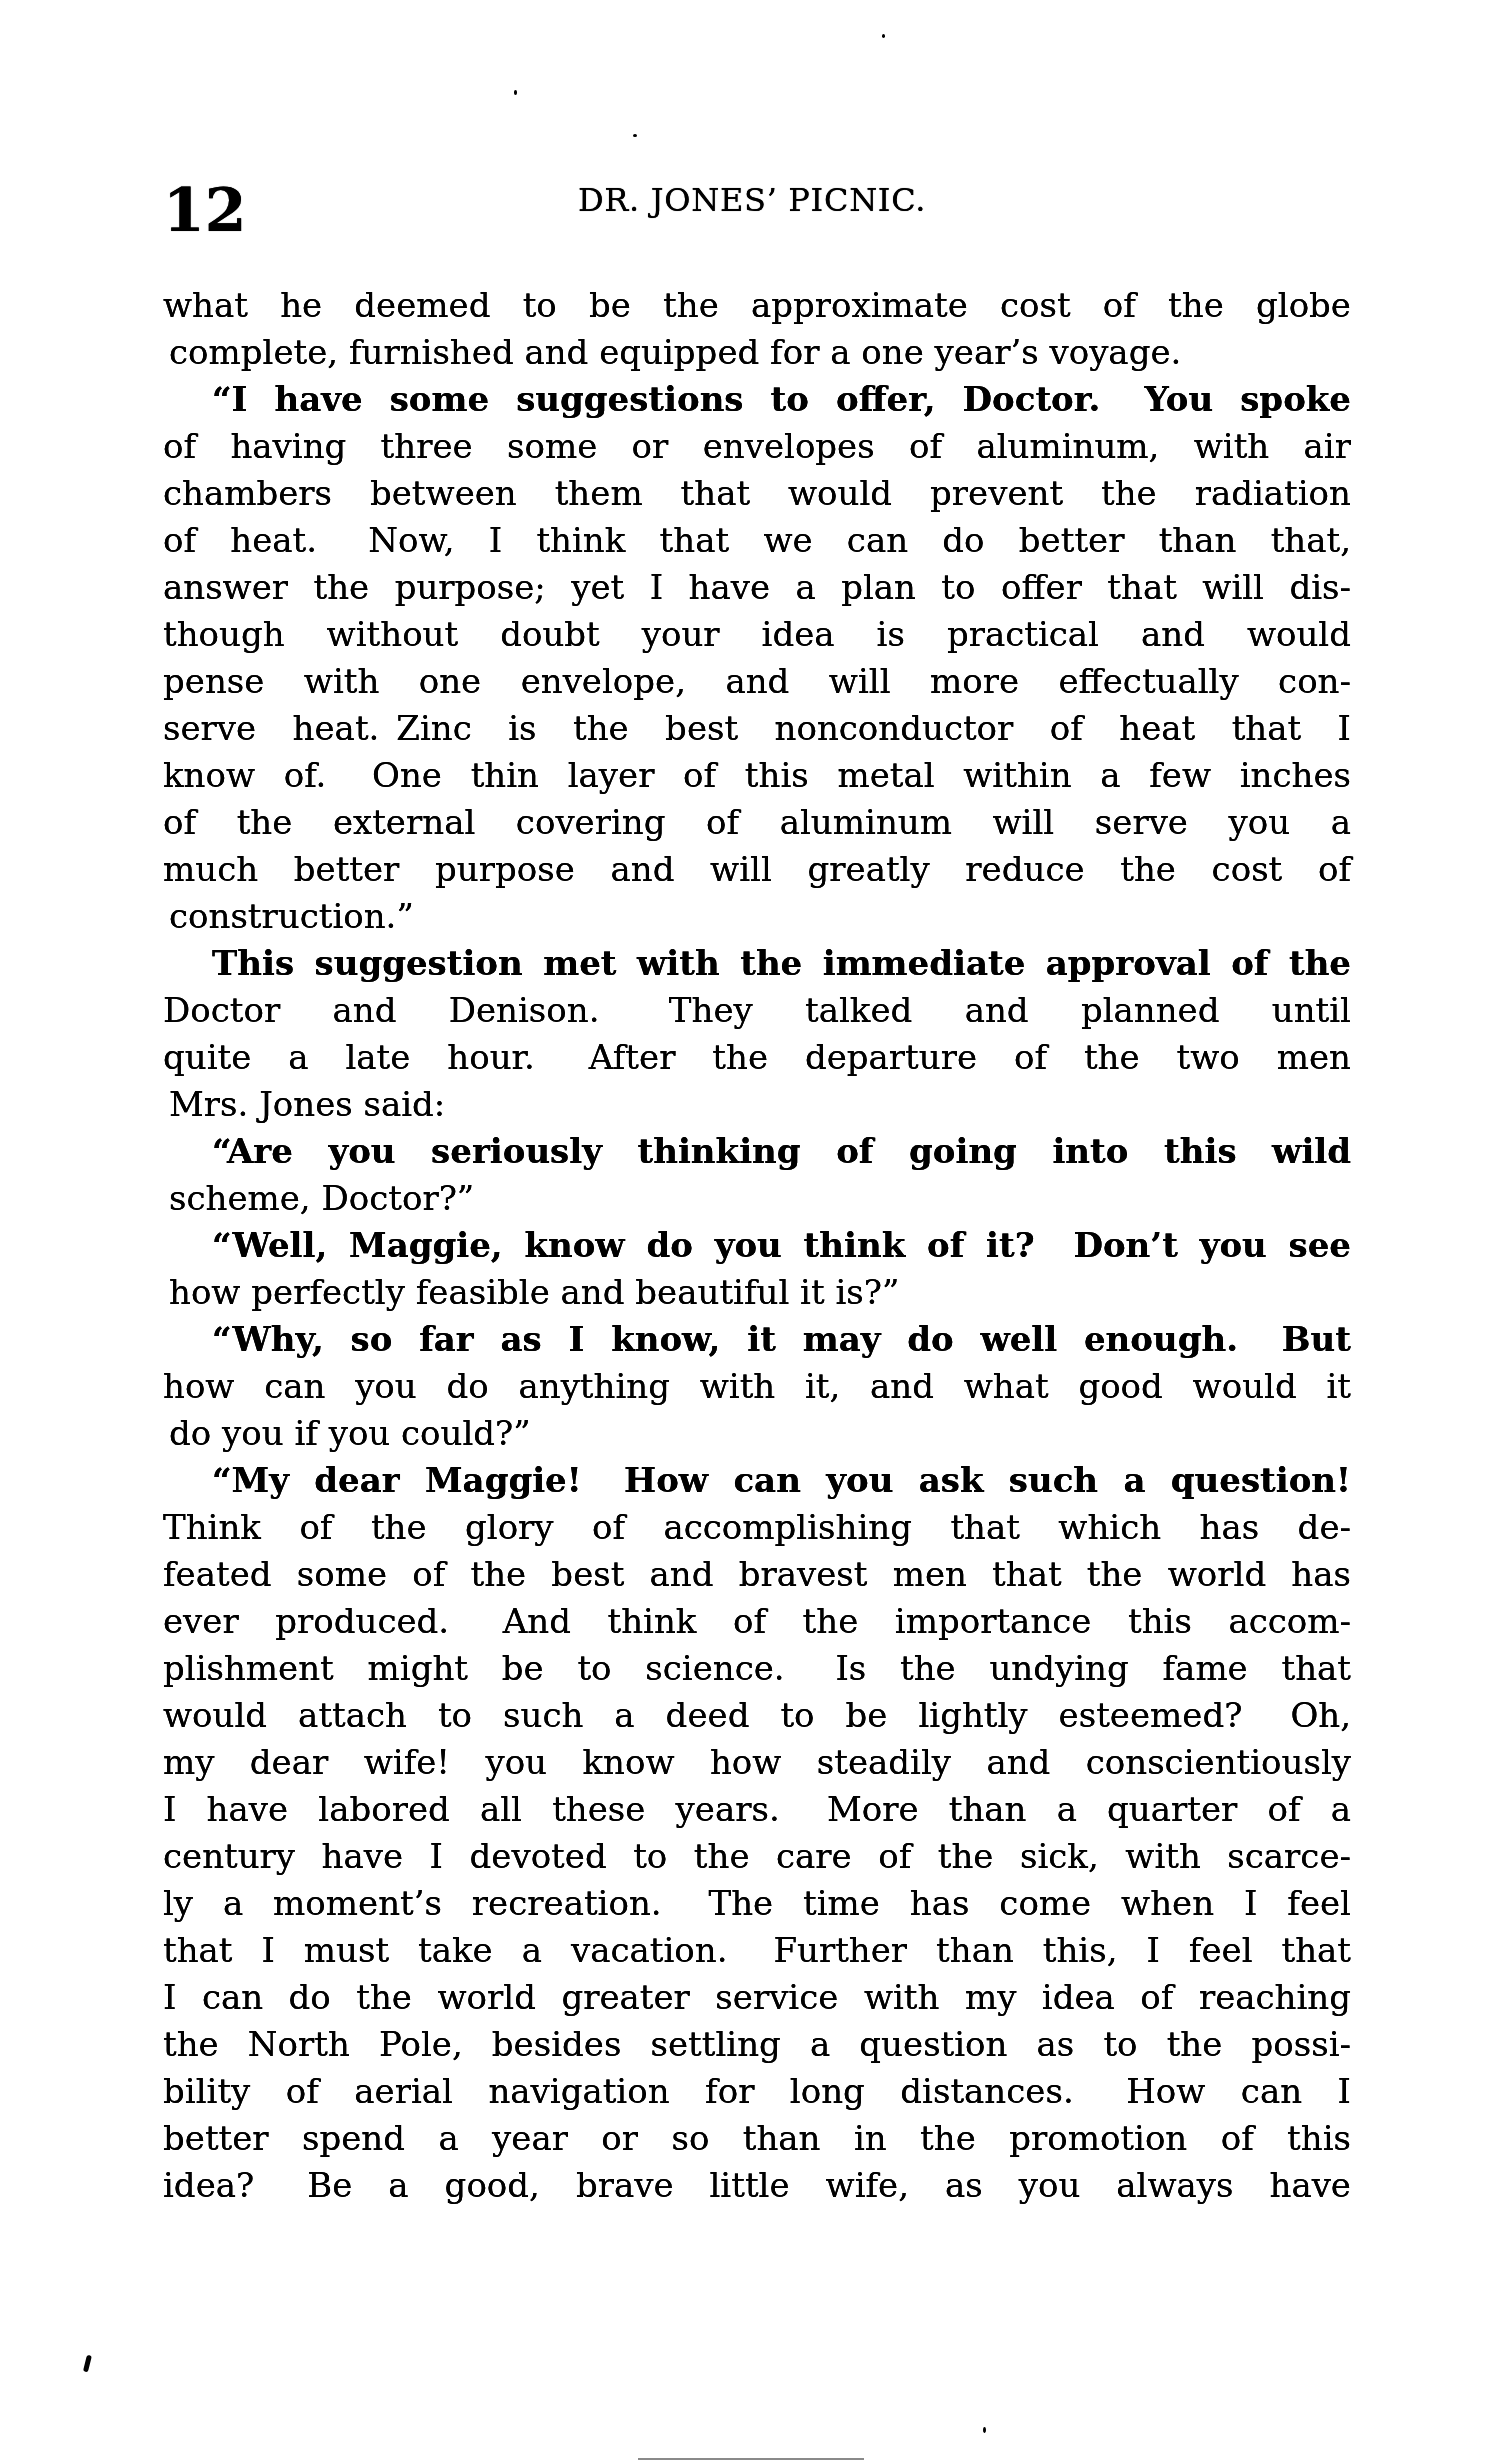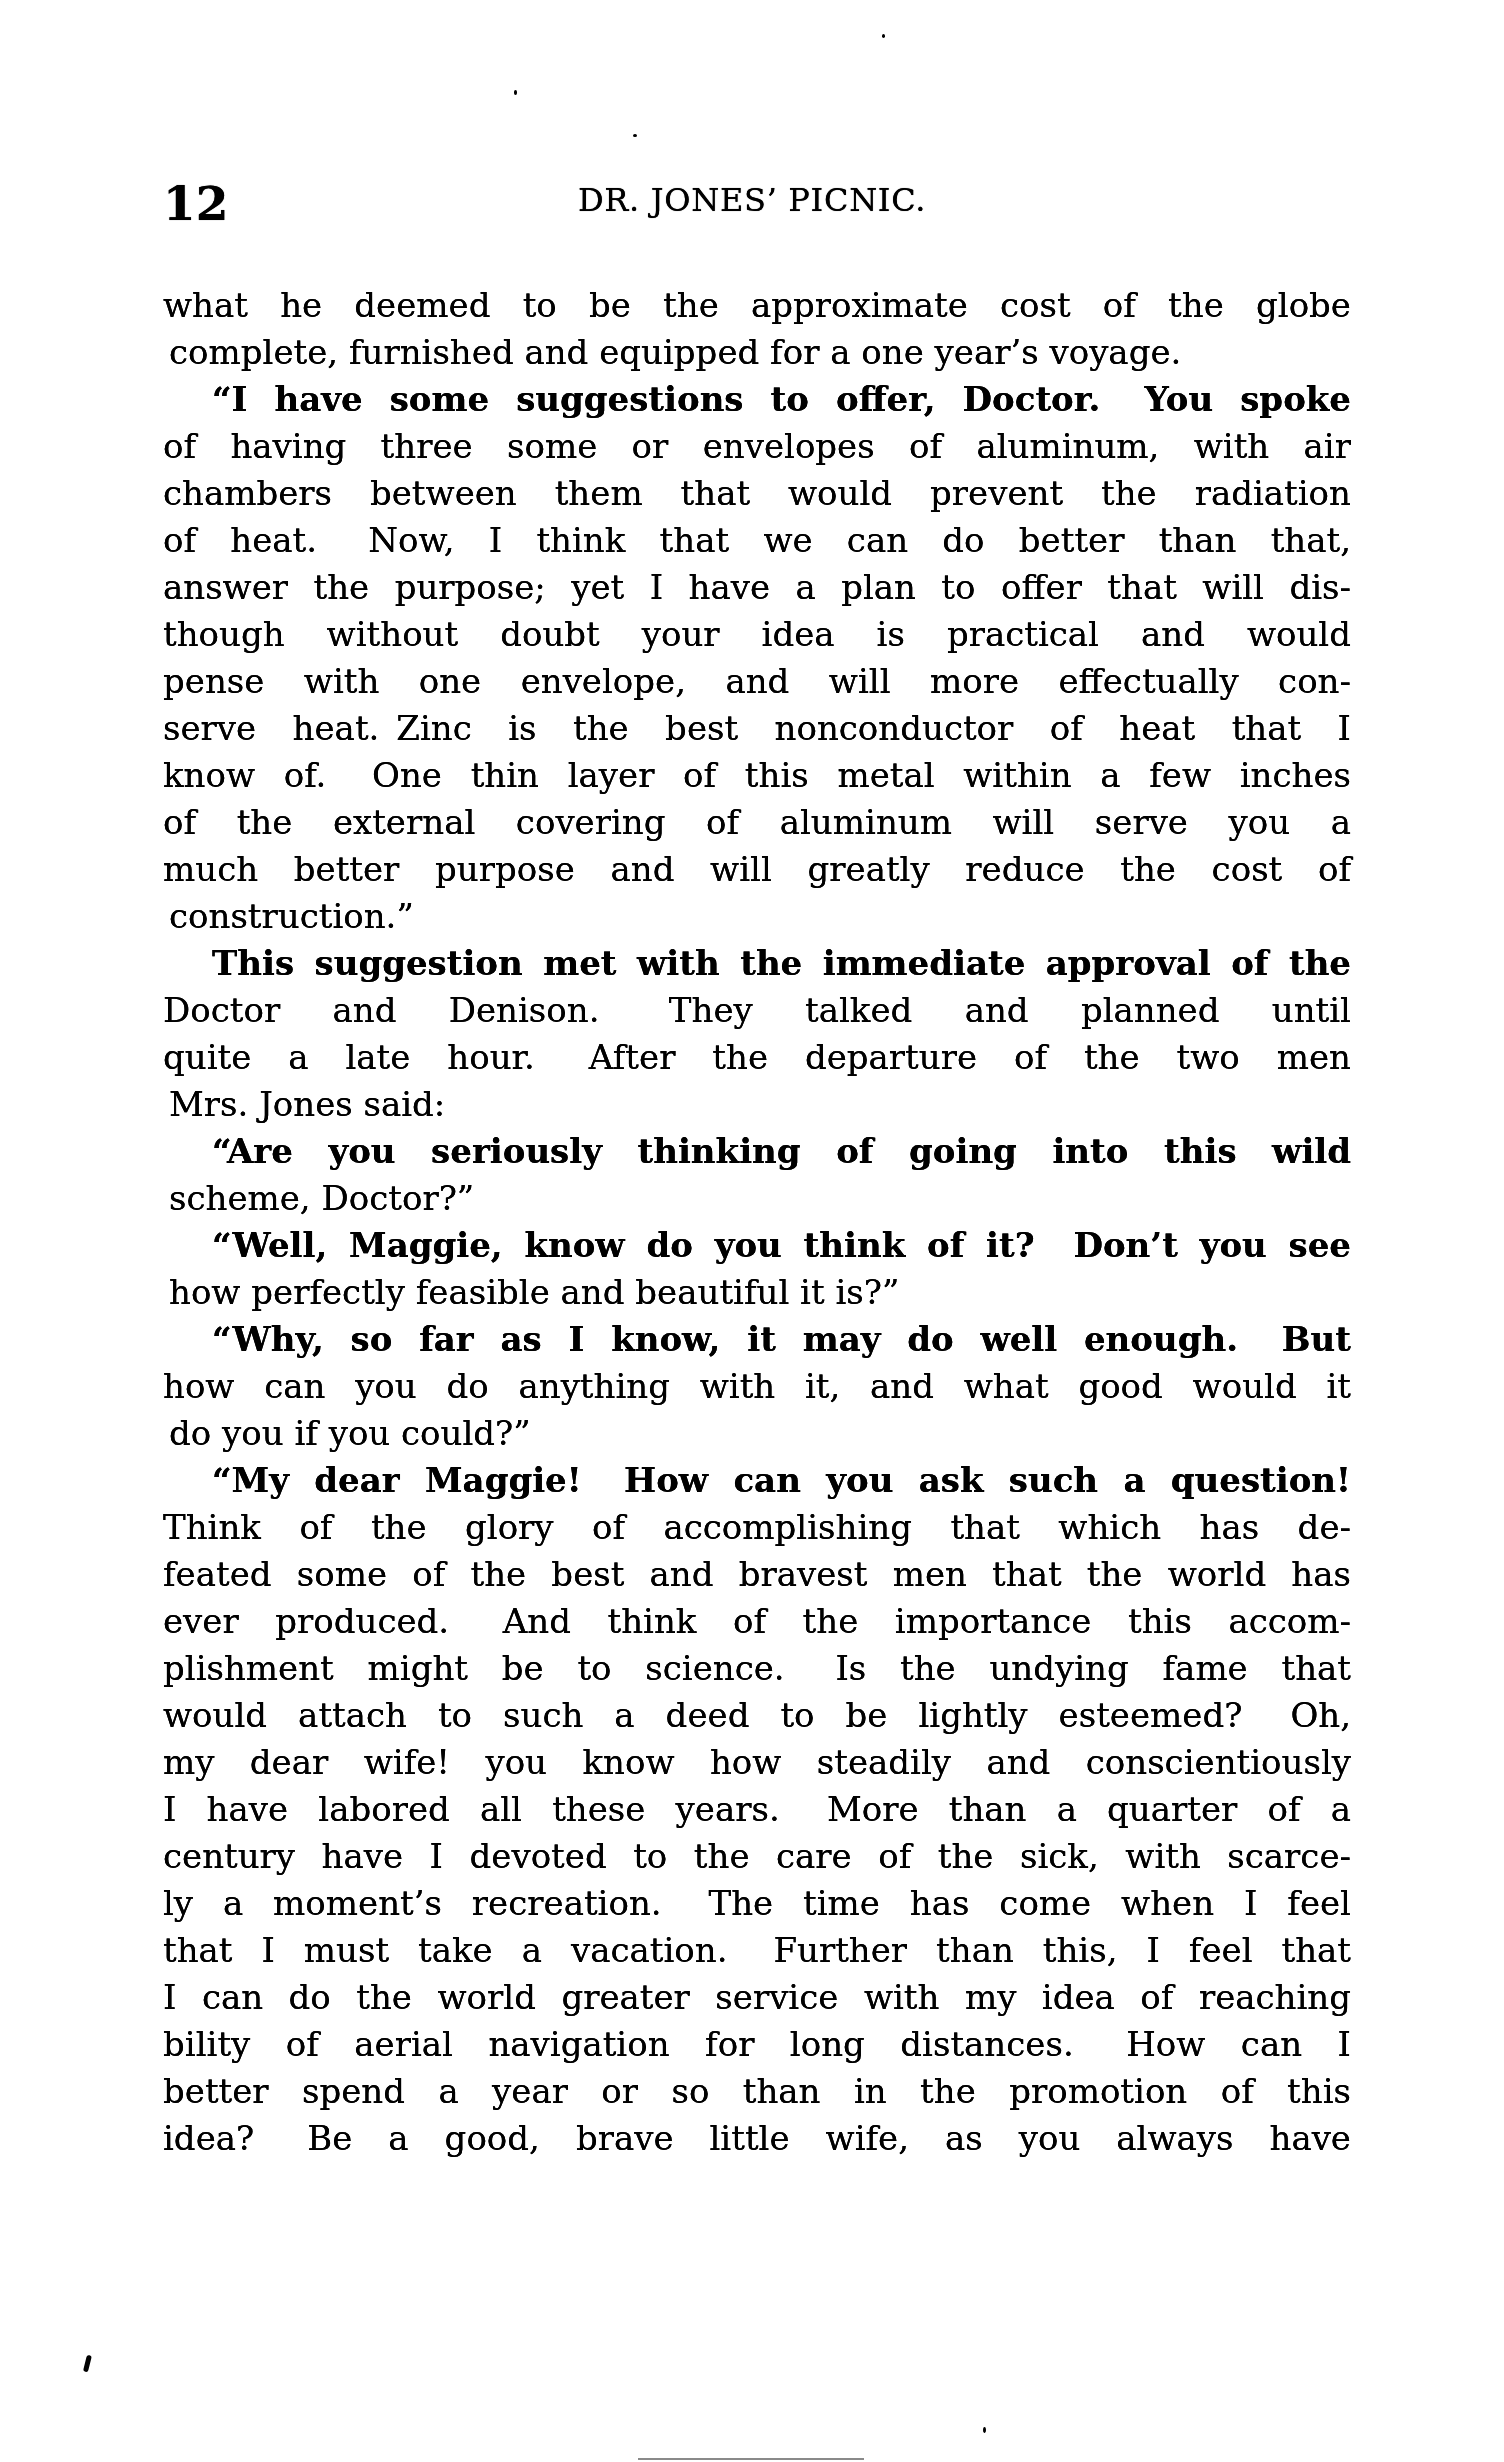--- a/index.html
+++ b/index.html
@@ -13,21 +13,21 @@
     height: 2462px;
     background: #ffffff;
     color: #000000;
     font-family: "DejaVu Serif", "Liberation Serif", serif;
     overflow: hidden;
   }
   .folio {
     position: absolute;
     left: 163px;
     top: 180px;
-    font-size: 47px;
+    font-size: 60px;
     line-height: 1;
     font-weight: 700;
     text-shadow: 0 0 0.7px #000;
   }
   .running-title {
     position: absolute;
     left: 0;
     right: 0;
     top: 184px;
     text-align: center;
@@ -116,20 +116,21 @@
       <div class="line">feated some of the best and bravest men that the world has</div>
       <div class="line">ever produced.  And think of the importance this accom-</div>
       <div class="line">plishment might be to science.  Is the undying fame that</div>
       <div class="line">would attach to such a deed to be lightly esteemed?  Oh,</div>
       <div class="line">my dear wife! you know how steadily and conscientiously</div>
       <div class="line">I have labored all these years.  More than a quarter of a</div>
       <div class="line">century have I devoted to the care of the sick, with scarce-</div>
       <div class="line">ly a moment’s recreation.  The time has come when I feel</div>
       <div class="line">that I must take a vacation.  Further than this, I feel that</div>
       <div class="line">I can do the world greater service with my idea of reaching</div>
+      <div class="line">the North Pole, besides settling a question as to the possi-</div>
       <div class="line">bility of aerial navigation for long distances.  How can I</div>
       <div class="line">better spend a year or so than in the promotion of this</div>
       <div class="line">idea?  Be a good, brave little wife, as you always have</div>
     </div>
 
   <div class="speck" style="left:882px; top:34px; width:3.4px; height:4.1px;"></div>
   <div class="speck" style="left:514px; top:90px; width:3.4px; height:4.8px;"></div>
   <div class="speck" style="left:633px; top:134px; width:4.1px; height:3.4px;"></div>
   <div class="speck-comma"></div>
   <div class="speck" style="left:983px; top:2427px; width:2.7px; height:6.2px;"></div>

